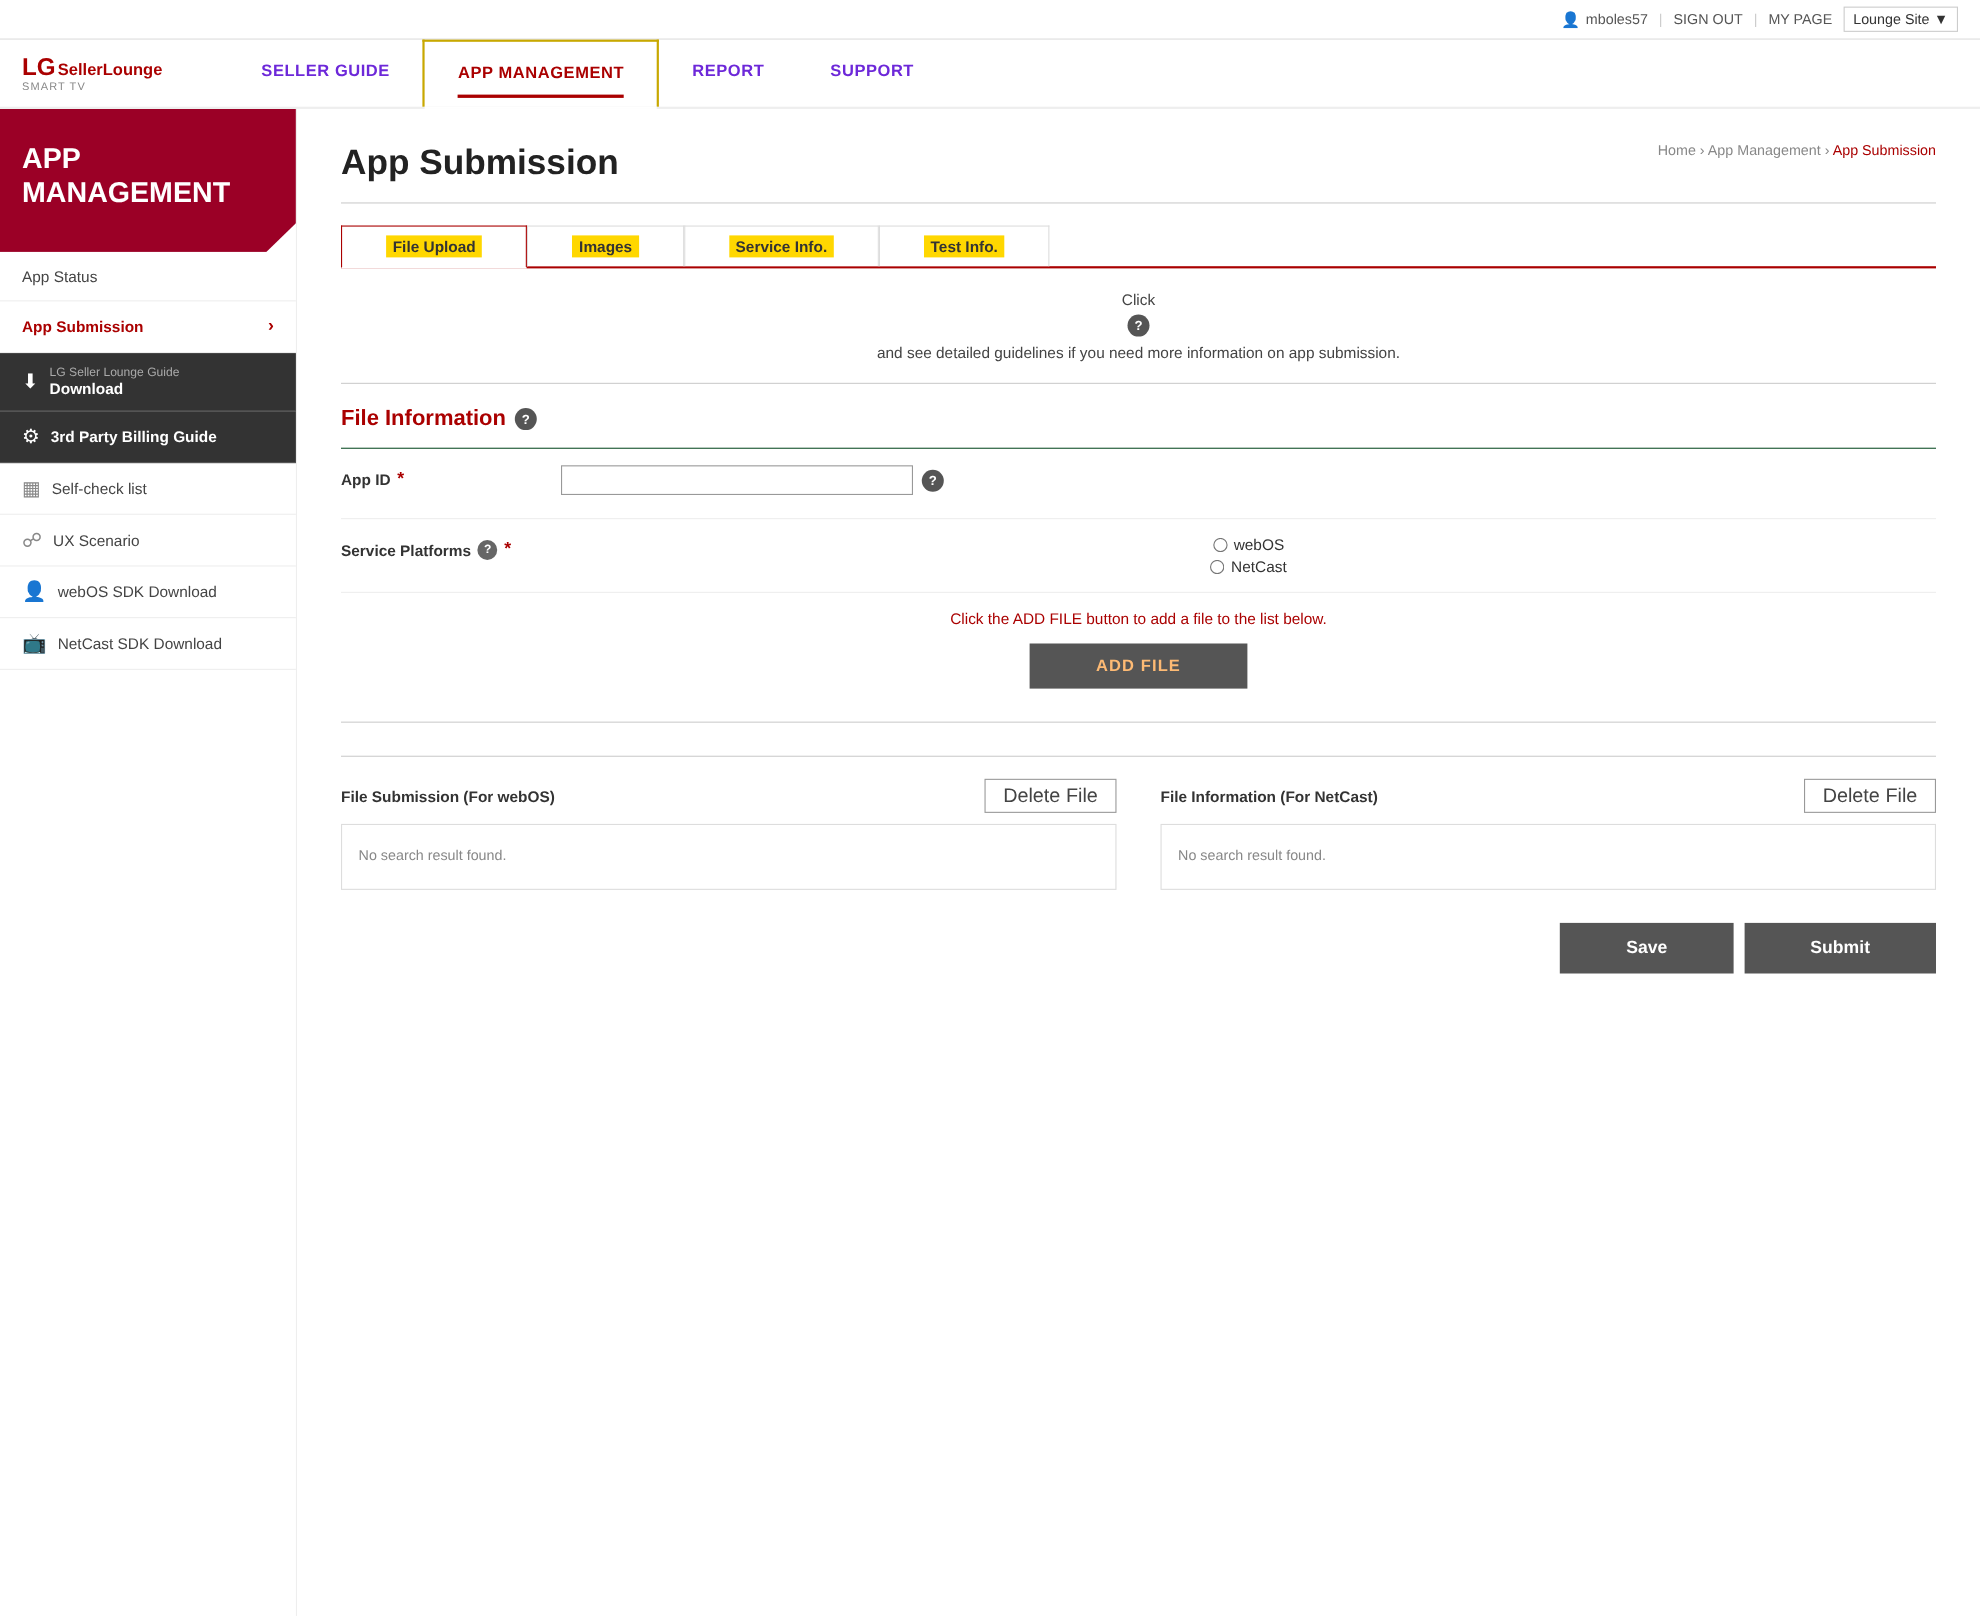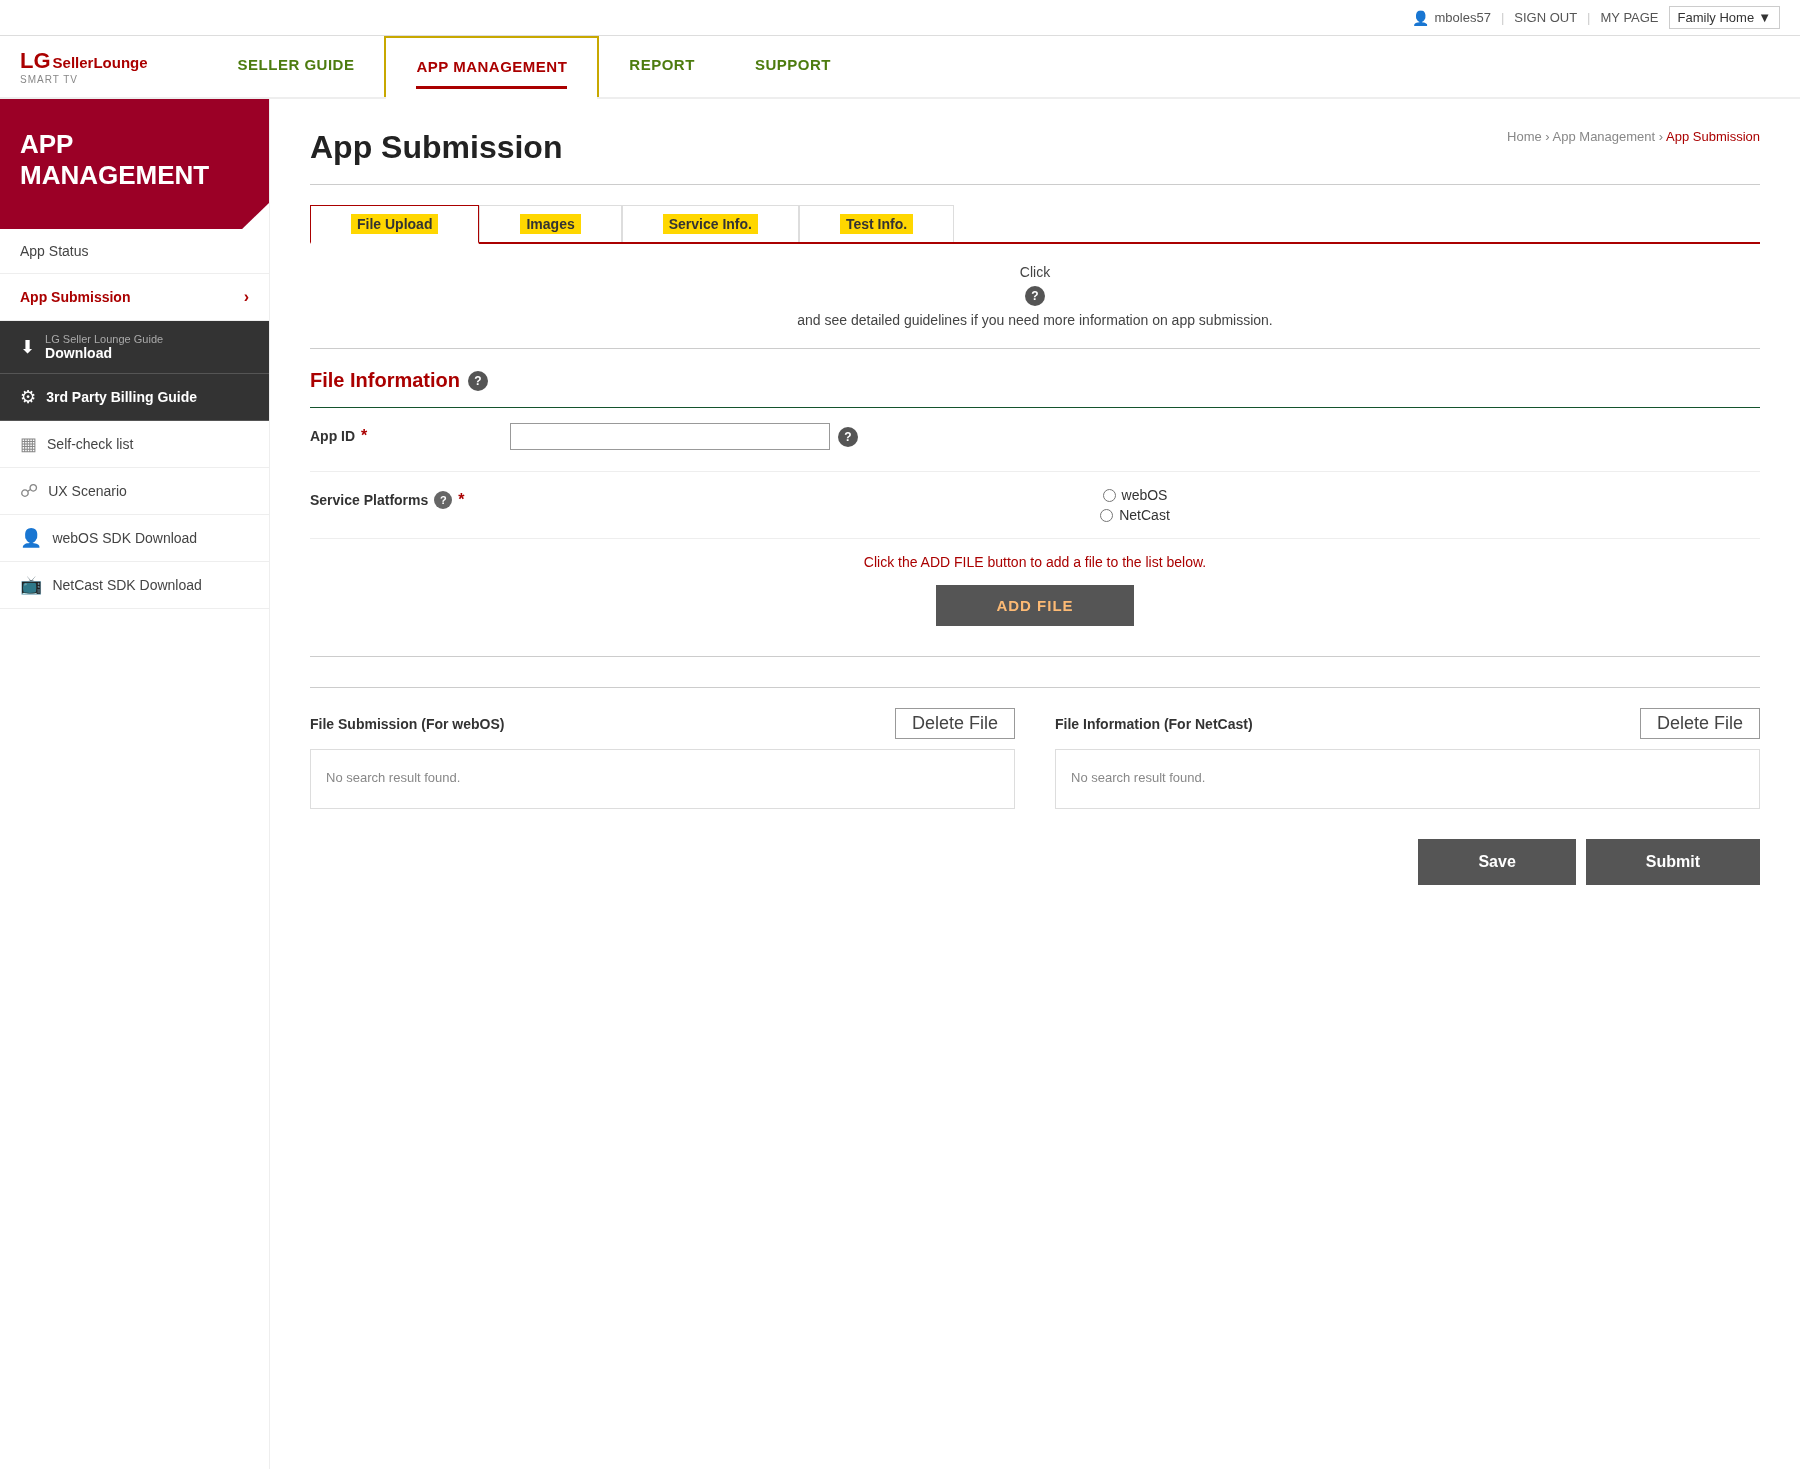--- a/index.html
+++ b/index.html
@@ -37,21 +37,21 @@
       margin-right: 60px; padding: 10px 0;
     }
     .logo-lg { font-size: 22px; font-weight: bold; color: #a00; }
     .logo-text { font-size: 15px; font-weight: bold; color: #a00; }
     .logo-sub { font-size: 10px; color: #888; letter-spacing: 1px; }
     .nav-items { display: flex; flex: 1; }
     .nav-item {
       padding: 20px 30px;
       font-size: 15px;
       font-weight: bold;
-      color: #4d7c0f;
+      color: #6d28d9;
       cursor: pointer;
       letter-spacing: 0.5px;
       position: relative;
       text-transform: uppercase;
     }
     .nav-item.active {
       color: #a00;
       border: 2px solid #c8a800;
       border-bottom: none;
       padding-bottom: 22px;
@@ -231,21 +231,21 @@
 <div class="top-bar">
   <div class="user-info">
     <span class="user-icon">👤</span>
     <span>mboles57</span>
   </div>
   <span class="divider">|</span>
   <a>SIGN OUT</a>
   <span class="divider">|</span>
   <a>MY PAGE</a>
   <div class="family-site-select">
-    <span>Family Home</span>
+    <span>Lounge Site</span>
     <span>▼</span>
   </div>
 </div>
 
 <div class="header-nav">
   <div class="logo-area">
     <div style="display:flex;align-items:baseline;gap:2px;">
       <span class="logo-lg">LG</span>
       <span class="logo-text">SellerLounge</span>
     </div>

